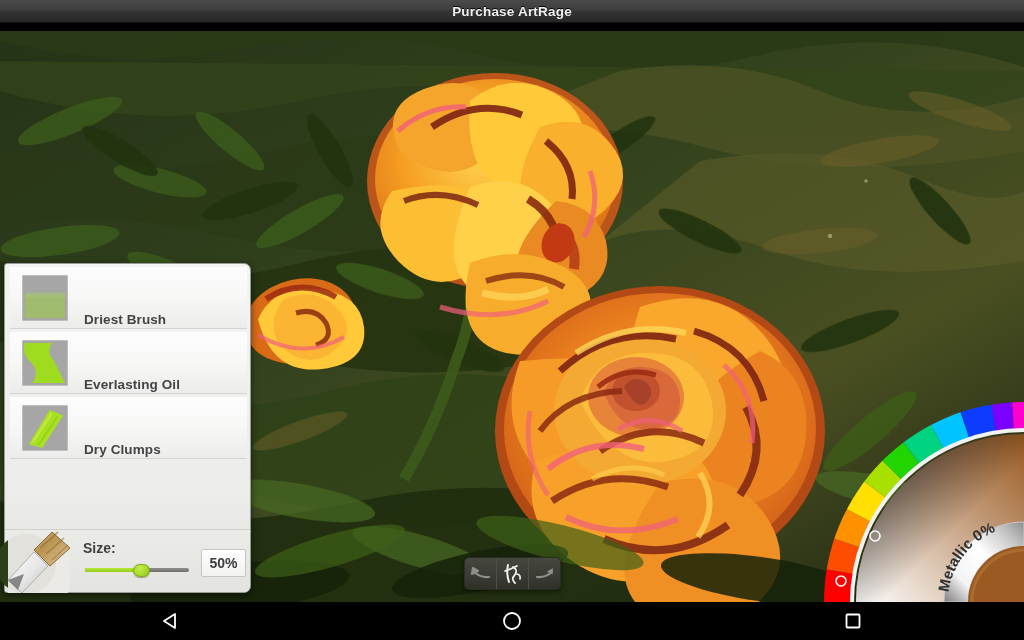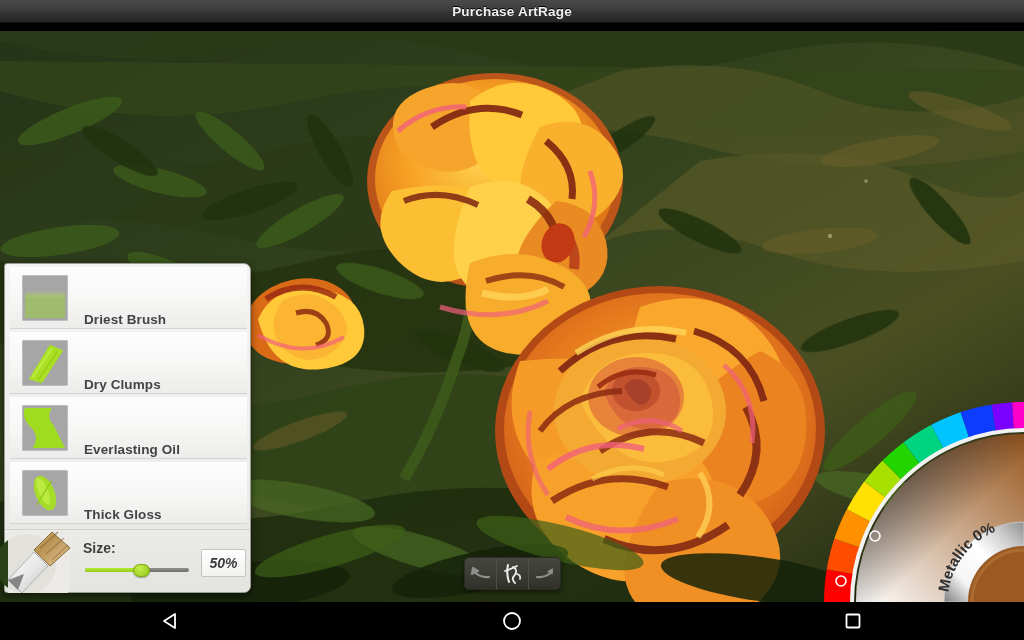--- a/index.html
+++ b/index.html
@@ -85,21 +85,21 @@
     border: 1px solid #7aa80f; border-radius: 7px;
     box-shadow: 0 1px 1px rgba(0,0,0,.3);
   }
   .size-value-box {
     position: absolute; left: 196px; top: 19px; width: 45px; height: 28px;
     background: linear-gradient(to bottom,#ffffff,#f2f2f0);
     border: 1px solid #c4c4c0; border-radius: 2px;
     display: flex; align-items: center; justify-content: center;
     box-shadow: inset 0 1px 0 #fff;
   }
-  .size-value-box span { font-size: 14px; font-weight: bold; color: #3b3b3b; font-style: italic; }
+  .size-value-box span { font-size: 14px; font-weight: bold; color: #3b3b3b; }
 
   
   .tool-badge {
     position: absolute; left: 0px; top: 518px; width: 72px; height: 75px;
     z-index: 6;
   }
   .tool-badge svg { display:block; width: 72px; height: 75px; }
 
   
   .undo-bar {
@@ -323,49 +323,38 @@
             <rect x="2" y="17" width="42" height="6" fill="#a9c179" opacity=".6"></rect>
           </svg>
         </div>
         <div class="preset-label">Driest Brush</div>
       </div>
 
       <div class="preset">
         <div class="preset-thumb">
           <svg viewBox="0 0 46 46" preserveAspectRatio="none">
             <rect x="0" y="0" width="46" height="46" fill="#a6a6a6"></rect>
+            <path d="M2 2 L30 2 q-6 10 2 18 q8 16 12 24 L44 44 L10 44 q8 -12 -2 -22 q-10 -10 -6 -20 Z" fill="#9fdc1f"></path>
+          </svg>
+        </div>
+        <div class="preset-label">Everlasting Oil</div>
+      </div>
+
+      <div class="preset">
+        <div class="preset-thumb">
+          <svg viewBox="0 0 46 46" preserveAspectRatio="none">
+            <rect x="0" y="0" width="46" height="46" fill="#a6a6a6"></rect>
             <path d="M6 40 L28 4 L42 10 L20 44 Z" fill="#a9e023"></path>
             <path d="M10 38 L30 8" stroke="#c4f04a" stroke-width="2" opacity=".8"></path>
             <path d="M16 41 L36 11" stroke="#93cc16" stroke-width="2" opacity=".7"></path>
           </svg>
         </div>
         <div class="preset-label">Dry Clumps</div>
       </div>
 
-      <div class="preset">
-        <div class="preset-thumb">
-          <svg viewBox="0 0 46 46" preserveAspectRatio="none">
-            <rect x="0" y="0" width="46" height="46" fill="#a6a6a6"></rect>
-            <path d="M2 2 L30 2 q-6 10 2 18 q8 16 12 24 L44 44 L10 44 q8 -12 -2 -22 q-10 -10 -6 -20 Z" fill="#9fdc1f"></path>
-          </svg>
-        </div>
-        <div class="preset-label">Everlasting Oil</div>
-      </div>
-
-      <div class="preset">
-        <div class="preset-thumb">
-          <svg viewBox="0 0 46 46" preserveAspectRatio="none">
-            <rect x="0" y="0" width="46" height="46" fill="#a6a6a6"></rect>
-            <ellipse cx="23" cy="23" rx="10" ry="19" fill="#a6dd28" transform="rotate(-22 23 23)"></ellipse>
-            <ellipse cx="21" cy="21" rx="5" ry="15" fill="#c5f04c" opacity=".7" transform="rotate(-22 21 21)"></ellipse>
-            <path d="M14 36 L30 10" stroke="#8ac219" stroke-width="1.5" opacity=".8"></path>
-          </svg>
-        </div>
-        <div class="preset-label">Thick Gloss</div>
-      </div>
 
     </div>
 
     <div class="size-row">
       <div class="size-label">Size:</div>
       <div class="slider">
         <div class="slider-track-bg"></div>
         <div class="slider-track-fill"></div>
         <div class="slider-thumb"></div>
       </div>

